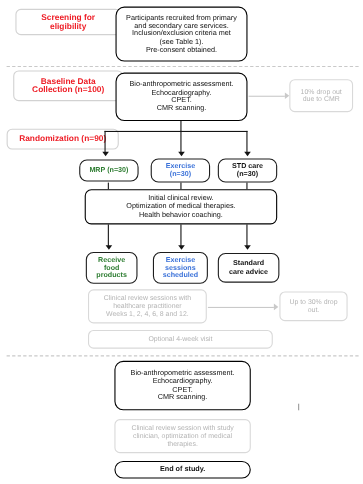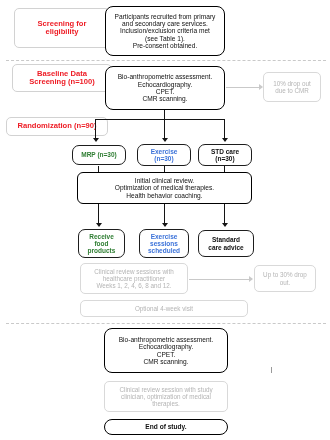--- a/index.html
+++ b/index.html
@@ -125,25 +125,25 @@
   }
 </style>
 </head>
 <body>
 
 <div id="canvas">
 
   <div class="divider" style="top:60px;"></div>
   <div class="divider" style="top:323px;"></div>
 
-  <div class="box stage-label" style="left:14px; top:8px; width:96px; height:40px;">Screening for
+  <div class="box stage-label" style="left:14px; top:8px; width:96px; height:24px;">Screening for
 eligibility</div>
 
   <div class="box stage-label" style="left:12px; top:64px; width:100px; height:28px;">Baseline Data
-Screening (n=100)</div>
+Collection (n=100)</div>
 
   <div class="box stage-label" style="left:6px; top:117px; width:102px; height:19px;">Randomization (n=90)</div>
 
 
   <div class="box primary" style="left:105px; top:6px; width:120px; height:50px;">Participants recruited from primary
 and secondary care services.
 Inclusion/exclusion criteria met
 (see Table 1).
 Pre-consent obtained.</div>
 

